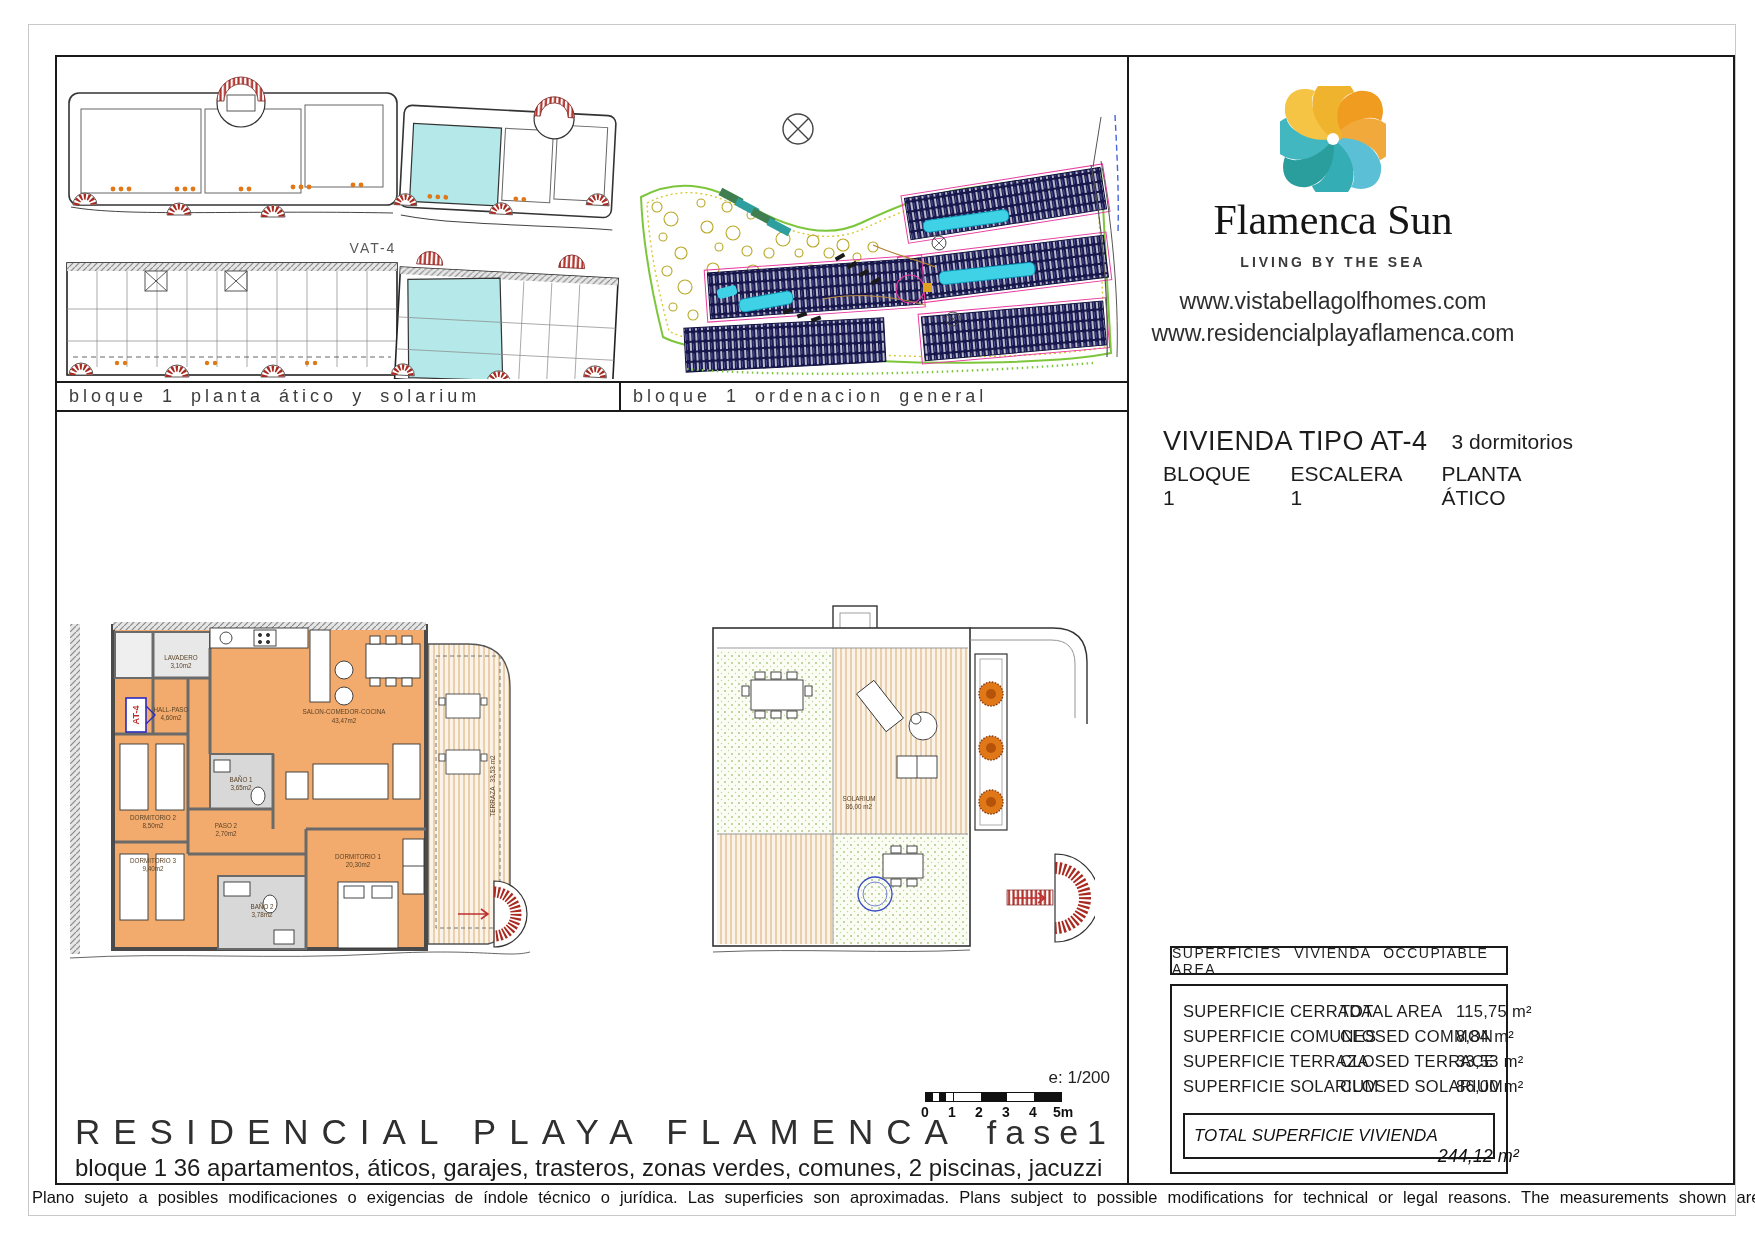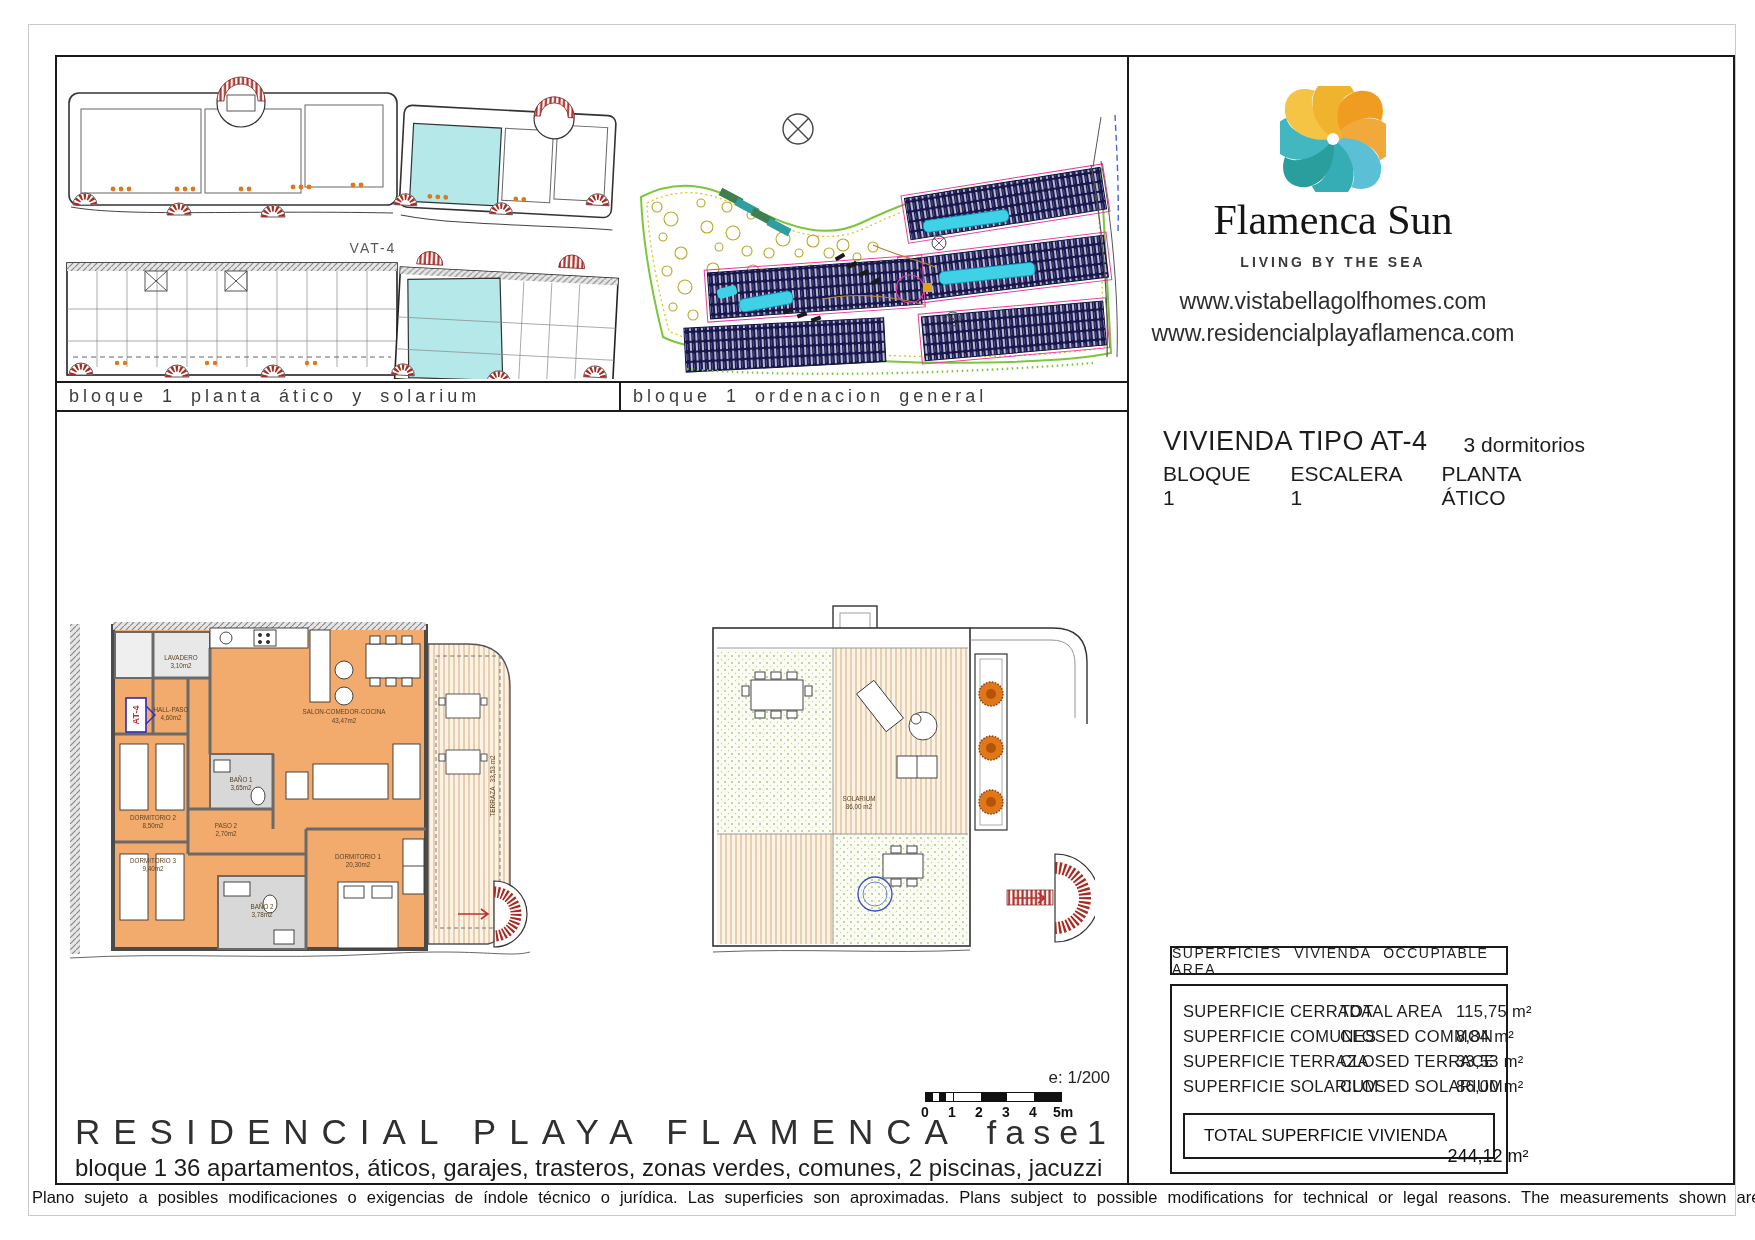--- a/index.html
+++ b/index.html
@@ -15,36 +15,36 @@
            letter-spacing:4px;word-spacing:6px;color:#3d3d3d;white-space:nowrap;}
   .capcell.c1{width:564px;border-right:2px solid #1a1a1a;box-sizing:border-box;}
   .capcell.c2{flex:1;}
   
   .brandname{left:1128px;top:196px;width:410px;text-align:center;
              font-family:"Liberation Serif",serif;font-size:42px;color:#151515;}
   .brandtag{left:1128px;top:254px;width:410px;text-align:center;font-size:14px;
             font-weight:700;letter-spacing:3px;color:#3a3a3a;}
   .site{left:1128px;width:410px;text-align:center;font-size:23px;color:#2e2e2e;}
   .unitblock{left:1163px;top:426px;width:334px;}
-  .unitrow1{display:flex;align-items:flex-end;gap:36px;white-space:nowrap;}
+  .unitrow1{display:flex;align-items:center;gap:24px;white-space:nowrap;}
   .unittitle{font-size:27px;color:#1c1c1c;letter-spacing:0.5px;}
   .unitbeds{font-size:21px;color:#1c1c1c;}
   .unitrow2{display:flex;justify-content:space-between;margin-top:5px;font-size:21px;color:#1c1c1c;gap:40px;}
   
   .tbl{left:1170px;top:946px;width:338px;}
   .tblhead{border:2px solid #1a1a1a;height:29px;display:flex;align-items:center;
            justify-content:center;font-size:14px;letter-spacing:1.5px;word-spacing:7px;
            color:#1c1c1c;box-sizing:border-box;}
   .tblbody{border:2px solid #1a1a1a;margin-top:9px;padding:13px 11px 13px 11px;box-sizing:border-box;}
   .arow{display:grid;grid-template-columns:157px 116px 1fr;height:25px;align-items:center;
         font-size:16.5px;color:#1c1c1c;letter-spacing:0.3px;white-space:nowrap;}
   .arow .v{text-align:right;}
   .totalbox{border:2px solid #1a1a1a;margin-top:14px;height:42px;display:flex;
-            align-items:center;justify-content:space-between;padding:0 19px;font-size:17px;
-            color:#111;white-space:nowrap;}
+            align-items:center;justify-content:space-between;padding:0 9px;font-size:17px;
+            color:#111;white-space:nowrap;font-style:italic;}
   .totalbox .v{font-size:18px;margin-top:40px;}
   
   .ftitle{left:75px;top:1112px;width:1040px;display:flex;justify-content:space-between;
           align-items:baseline;white-space:nowrap;}
   .fproject{font-size:35px;letter-spacing:13px;color:#2f2f2f;}
   .fphase{font-size:34px;letter-spacing:9px;color:#2f2f2f;}
   .fdesc{left:75px;top:1154px;width:1050px;font-size:24px;color:#1c1c1c;white-space:nowrap;}
   .fdisc{left:32px;top:1188px;width:1700px;font-size:16.5px;color:#111;word-spacing:5.5px;white-space:nowrap;}
   
   .scalelabel{left:1000px;top:1068px;width:110px;text-align:right;font-size:17px;color:#222;}

